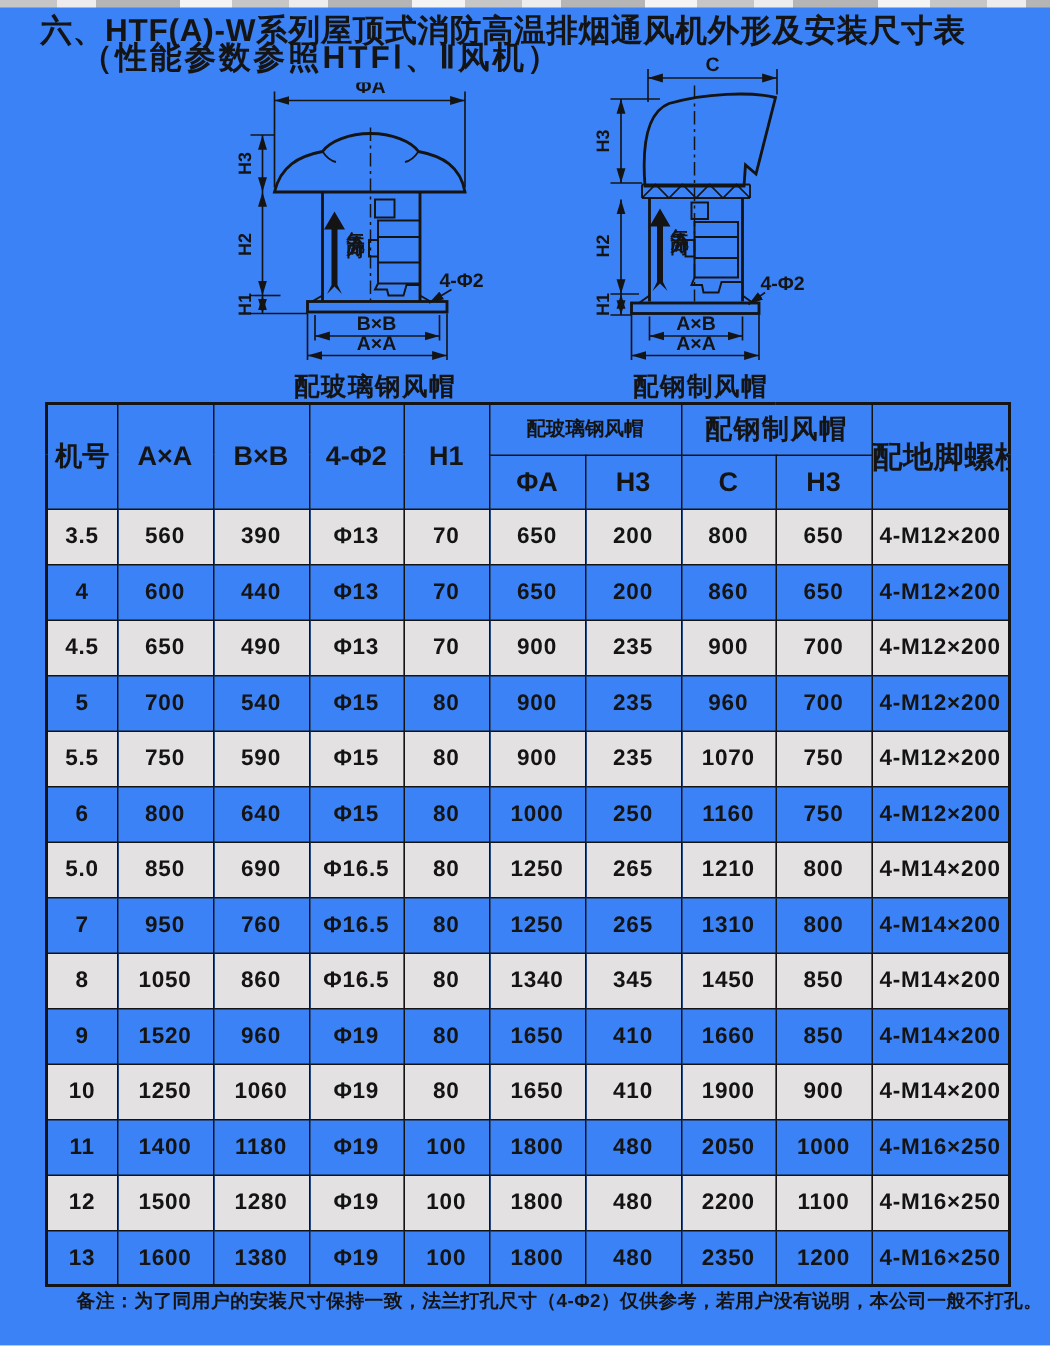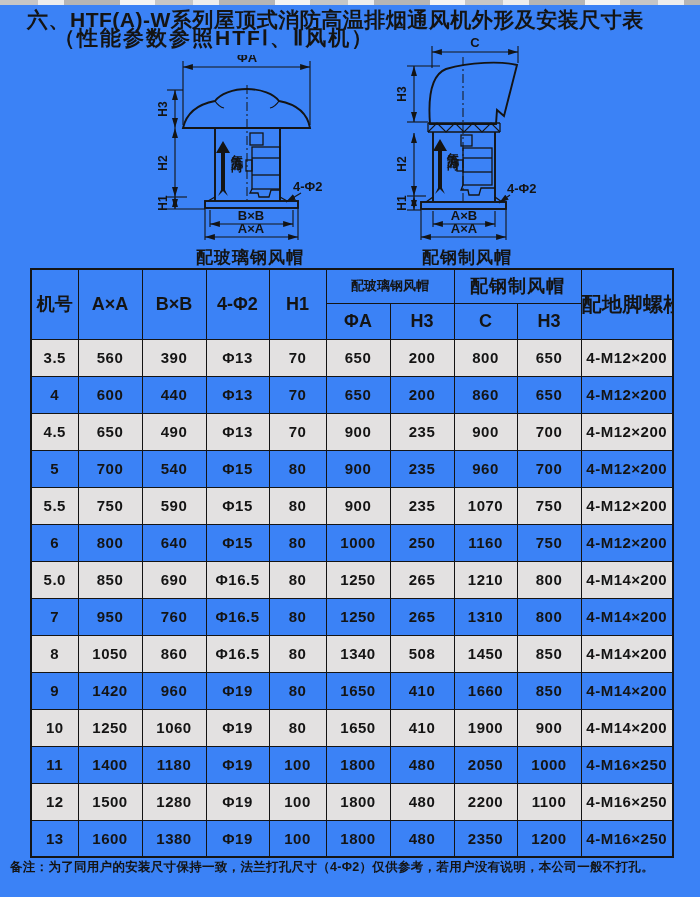--- a/index.html
+++ b/index.html
@@ -36,21 +36,21 @@
   .spec-table thead tr.group-row{height:34px;}
   .spec-table thead tr.sub-row{height:36px;}
   .spec-table tbody tr{height:37px;font-size:15px;letter-spacing:0.5px;margin-top:33px;}
   .spec-table tbody tr:nth-child(odd){background:var(--alt-row,#e3e1e1);}
   .h-big{font-size:18px;}
   .h-small{font-size:13px;}
   .h-steel{font-size:18px;letter-spacing:1px;}
   .h-bolt{font-size:20px;letter-spacing:0.5px;font-family:Liberation Mono, monospace;}
   .footnote{
     position:absolute;left:10px;top:859px;width:685px;
-    font-size:12.5px;font-weight:700;letter-spacing:0.3px;white-space:nowrap;
+    font-size:12.5px;font-weight:700;letter-spacing:0.3px;white-space:nowrap;text-align:right;
   }
 </style>
 </head>
 <body>
 
 <div class="page">
 
   <div class="scan-edge"></div>
 
   <div class="title">六、HTF(A)-W系列屋顶式消防高温排烟通风机外形及安装尺寸表</div>
@@ -308,28 +308,28 @@
           <td>800</td>
           <td>4-M14×200</td>
         </tr>
         <tr>
           <td>8</td>
           <td>1050</td>
           <td>860</td>
           <td>Φ16.5</td>
           <td>80</td>
           <td>1340</td>
-          <td>508</td>
+          <td>345</td>
           <td>1450</td>
           <td>850</td>
           <td>4-M14×200</td>
         </tr>
         <tr>
           <td>9</td>
-          <td>1420</td>
+          <td>1520</td>
           <td>960</td>
           <td>Φ19</td>
           <td>80</td>
           <td>1650</td>
           <td>410</td>
           <td>1660</td>
           <td>850</td>
           <td>4-M14×200</td>
         </tr>
         <tr>

